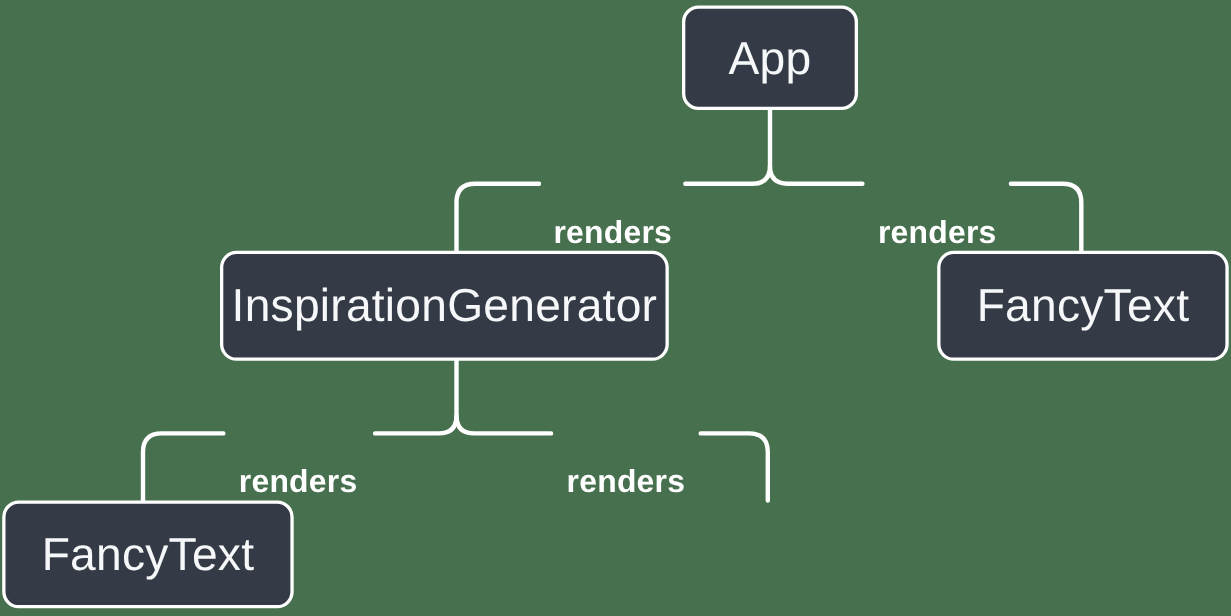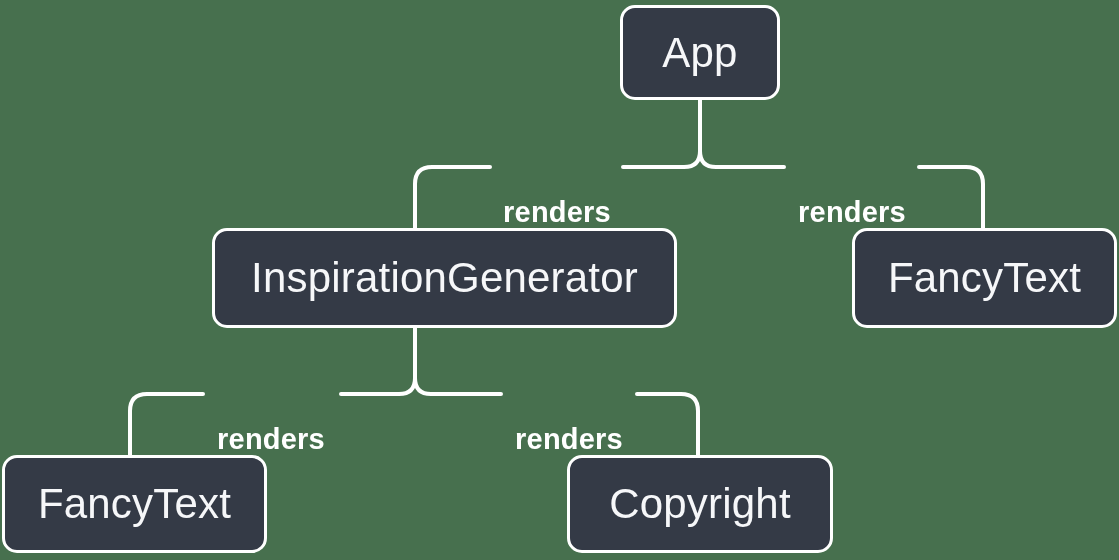--- a/index.html
+++ b/index.html
@@ -44,21 +44,21 @@
     color: var(--node-text);
     display: flex;
     align-items: center;
     justify-content: center;
     font-size: 42px;
     font-weight: 400;
     white-space: nowrap;
     letter-spacing: 0.2px;
   }
   .node-app                   { left: 620px; top: 5px;   width: 160px; height: 95px; border-radius: 15px;  }
-  .node-inspiration-generator { left: 212px; top: 228px; width: 465px; height: 100px; }
+  .node-inspiration-generator { left: 200px; top: 228px; width: 408px; height: 100px; }
   .node-fancy-text-top        { left: 852px; top: 228px; width: 265px; height: 100px; }
   .node-fancy-text-bottom     { left: 2px;   top: 455px; width: 265px; height: 98px;  }
   .node-copyright             { left: 567px; top: 455px; width: 266px; height: 98px;  }
   .edge-label {
     position: absolute;
     transform: translate(-50%, -50%);
     color: var(--edge-label-text);
     font-size: 29px;
     font-weight: 700;
     white-space: nowrap;
@@ -95,21 +95,20 @@
   </svg>
 
   <div class="node node-app">App</div>
 
   <div class="node node-inspiration-generator">InspirationGenerator</div>
 
   <div class="node node-fancy-text-top">FancyText</div>
 
   <div class="node node-fancy-text-bottom">FancyText</div>
 
-  <div class="node node-copyright">Copyright</div>
 
   <div class="edge-label edge-label-1">renders</div>
 
   <div class="edge-label edge-label-2">renders</div>
 
   <div class="edge-label edge-label-3">renders</div>
 
   <div class="edge-label edge-label-4">renders</div>
 
 </div>

